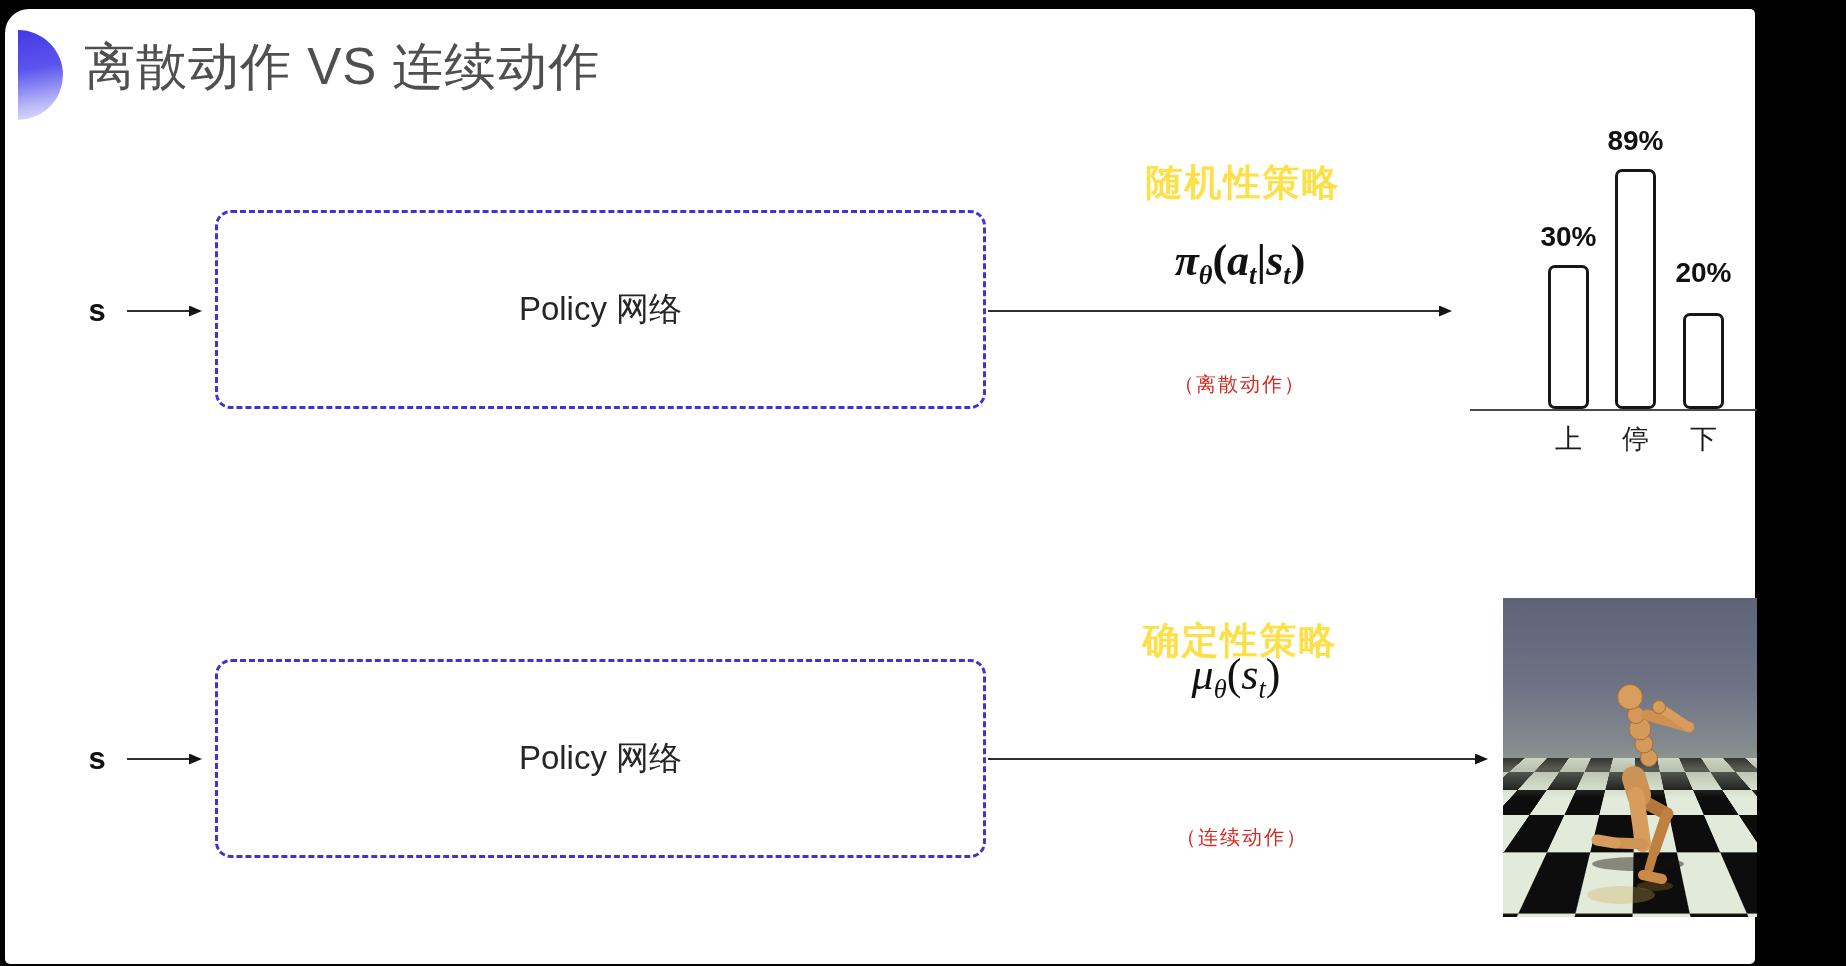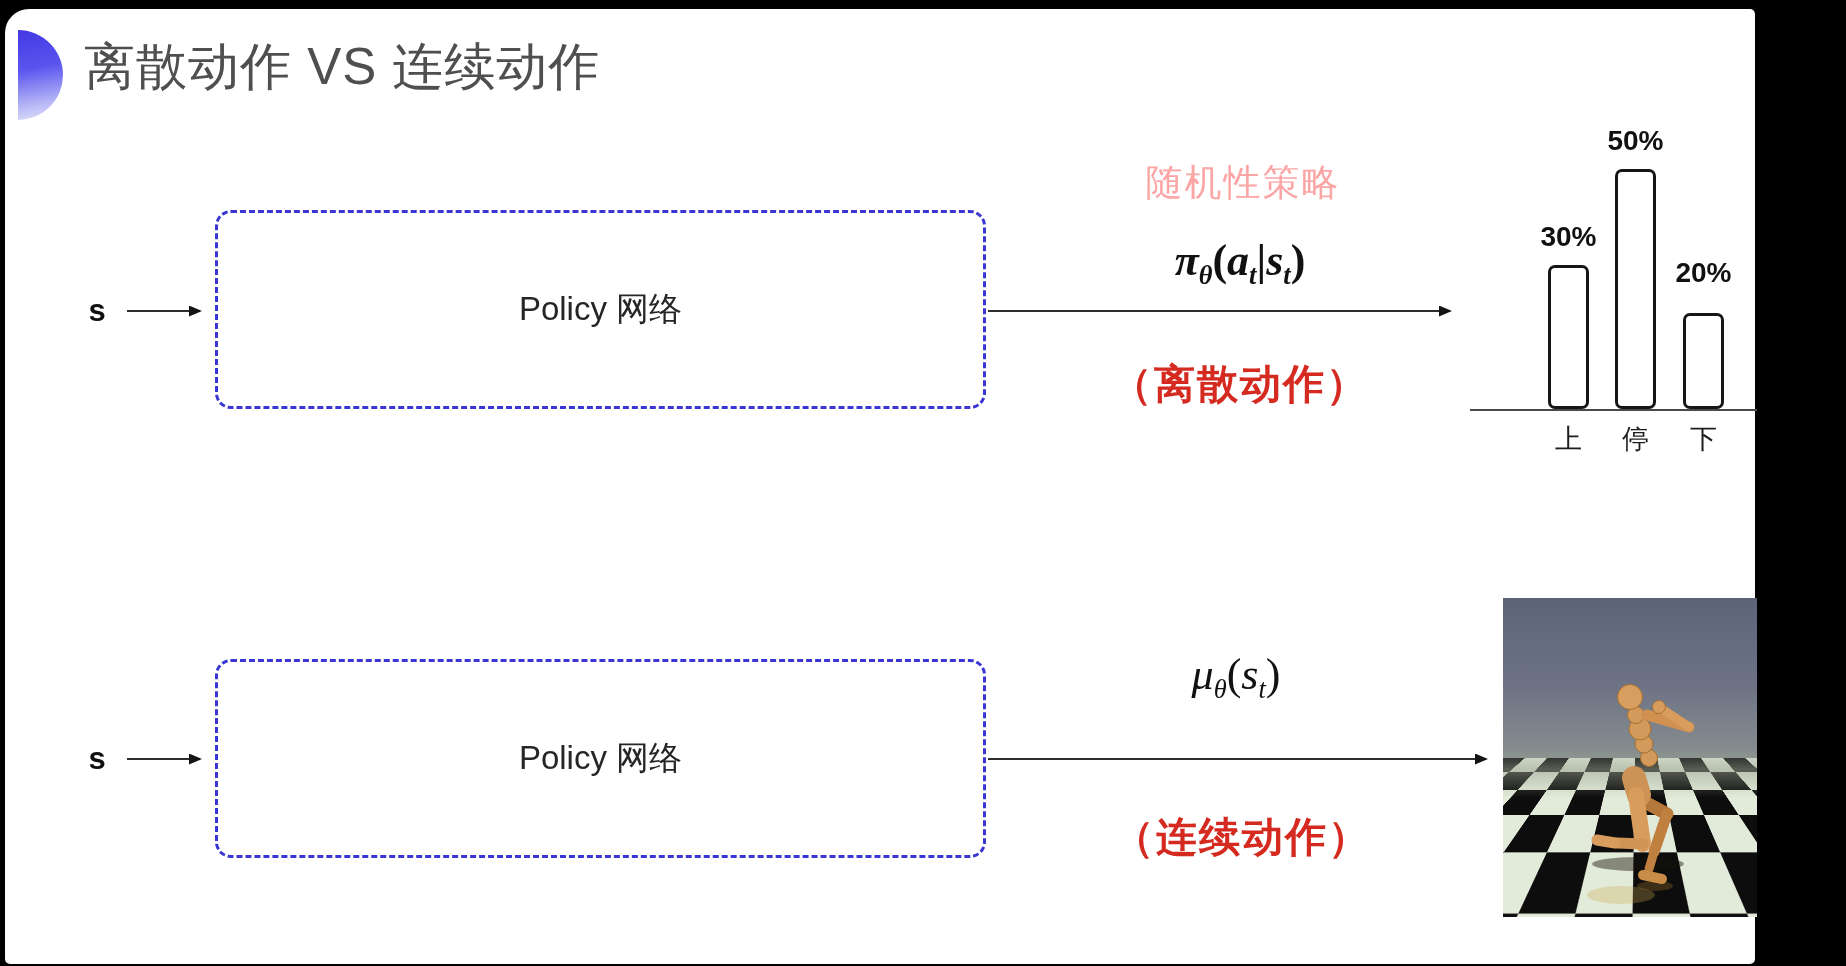--- a/index.html
+++ b/index.html
@@ -17,25 +17,25 @@
   .s-label{position:absolute;transform:translate(-50%,-50%);font-size:31px;font-weight:600;color:#101010;}
   
   .policy-box{position:absolute;left:215px;width:771px;height:199px;box-sizing:border-box;
               border:3px dashed #3a36d4;border-radius:16px;display:flex;align-items:center;
               justify-content:center;background:transparent;}
   .policy-box span{font-size:33px;color:#262626;font-weight:400;}
   .box-top{top:210px;}
   .box-bottom{top:659px;}
   
   .cc{position:absolute;transform:translate(-50%,-50%);white-space:nowrap;}
-  .policy-title{font-size:37px;font-weight:400;color:#fca5a5;letter-spacing:2px;}
+  .policy-title{font-size:37px;font-weight:700;color:#fde047;letter-spacing:2px;}
   .math{font-family:"Liberation Serif","DejaVu Serif",serif;font-size:44px;color:#111;}
   .math .it{font-style:italic;}
   .math sub{font-size:0.6em;font-style:italic;}
-  .action-note{font-size:41px;font-weight:700;color:#d42a20;letter-spacing:2px;}
+  .action-note{font-size:20px;font-weight:400;color:#d42a20;letter-spacing:2px;}
   
   .arrows{position:absolute;left:0;top:0;pointer-events:none;}
   
   .chart{position:absolute;left:1470px;top:120px;width:340px;height:289px;
          border-bottom:2px solid #4a4a4a;}
   .bar{position:absolute;bottom:0;width:41px;box-sizing:border-box;background:#fff;
        border:3px solid #161616;border-radius:7px;}
   .bar-pct{position:absolute;transform:translateX(-50%);font-size:28px;font-weight:600;color:#111;
            white-space:nowrap;}
   .bar-tick{position:absolute;transform:translateX(-50%);top:calc(100% + 12px);font-size:27px;
@@ -80,31 +80,32 @@
   </div>
   <div class="cc policy-title" style="left:1243px;top:183px;">随机性策略</div>
   <div class="cc math" style="left:1240px;top:263px;font-weight:bold;"><span class="it">π</span><sub>θ</sub><span>(</span><span class="it">a</span><sub>t</sub><span>|</span><span class="it">s</span><sub>t</sub><span>)</span></div>
   <div class="cc action-note" style="left:1240px;top:384px;">（离散动作）</div>
 
   <div class="chart">
       <div class="bar" style="left: 78px; height: 144px;"></div>
       <div class="bar-pct" style="left: 98.5px; bottom: 156px; margin-top: 18px;">30%</div>
       <div class="bar-tick" style="left: 98.5px;">上</div>
       <div class="bar" style="left: 145px; height: 240px;"></div>
-      <div class="bar-pct" style="left: 165.5px; bottom: 252px;">50%</div>
+      <div class="bar-pct" style="left: 165.5px; bottom: 252px;">89%</div>
       <div class="bar-tick" style="left: 165.5px;">停</div>
       <div class="bar" style="left: 213px; height: 96px;"></div>
       <div class="bar-pct" style="left: 233.5px; bottom: 120px;">20%</div>
       <div class="bar-tick" style="left: 233.5px;">下</div>
     </div>
 
   <span class="s-label" style="left:97px;top:759px;">s</span>
   <div class="policy-box box-bottom">
     <span>Policy 网络</span>
   </div>
+  <div class="cc policy-title" style="left:1240px;top:641px;">确定性策略</div>
   <div class="cc math" style="left:1236px;top:677px;text-align:center;"><span class="it">μ</span><sub>θ</sub><span>(</span><span class="it">s</span><sub>t</sub><span>)</span></div>
   <div class="cc action-note" style="left:1242px;top:837px;">（连续动作）</div>
 
   <div class="robot">
     <div class="robot-sky"></div>
     <div class="floor-wrap">
       <div class="robot-floor"></div>
     </div>
     <div class="robot-haze"></div>
     <svg class="robot-fig" width="267" height="319" viewBox="0 0 267 319">

